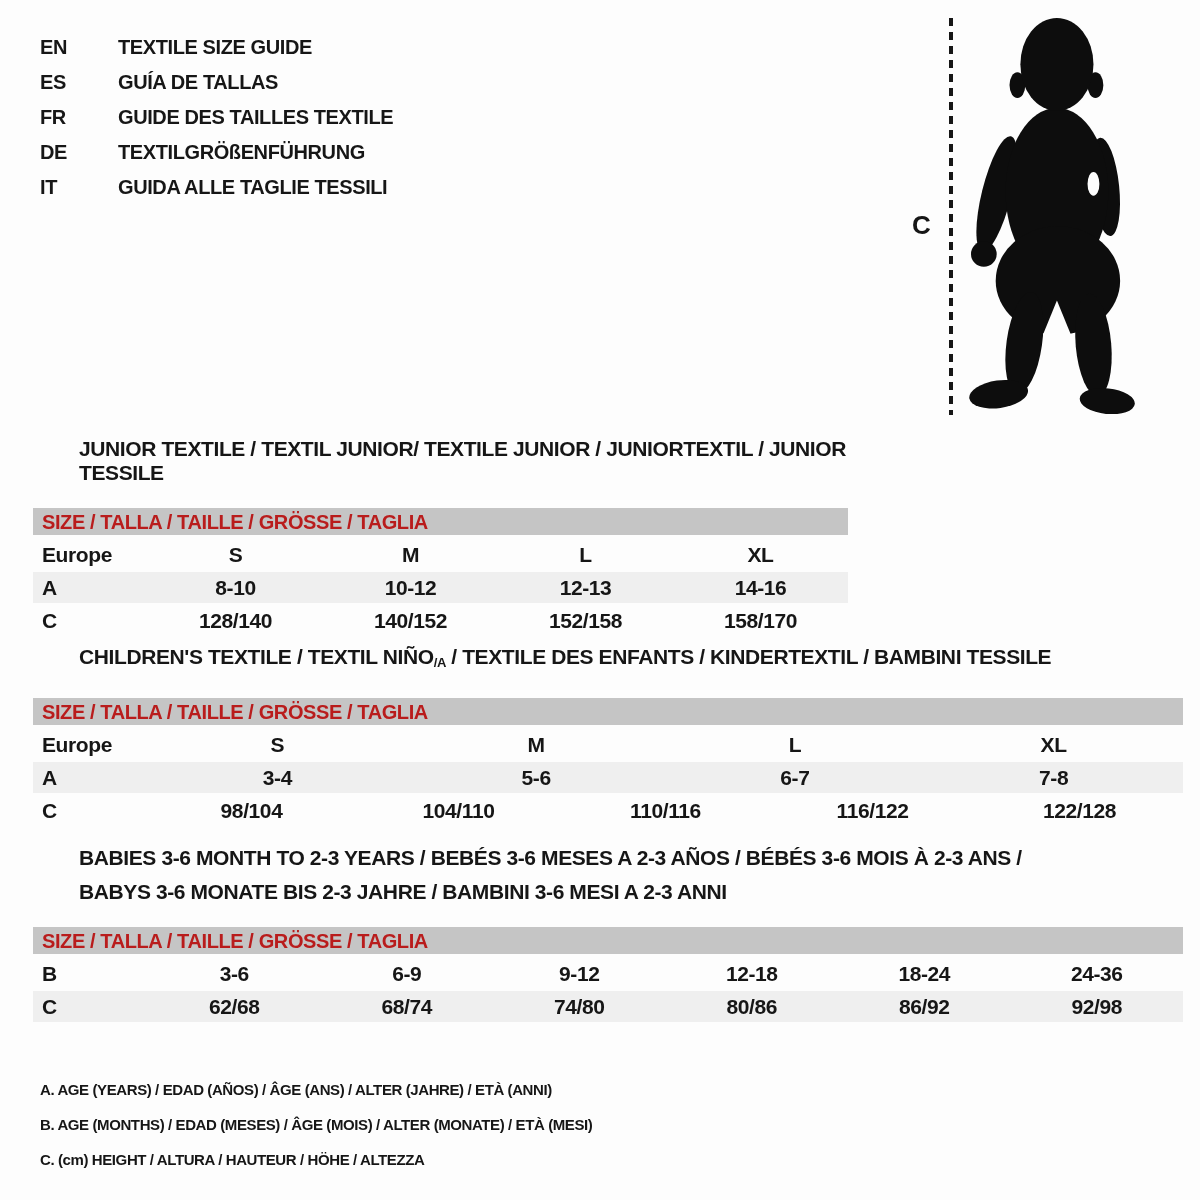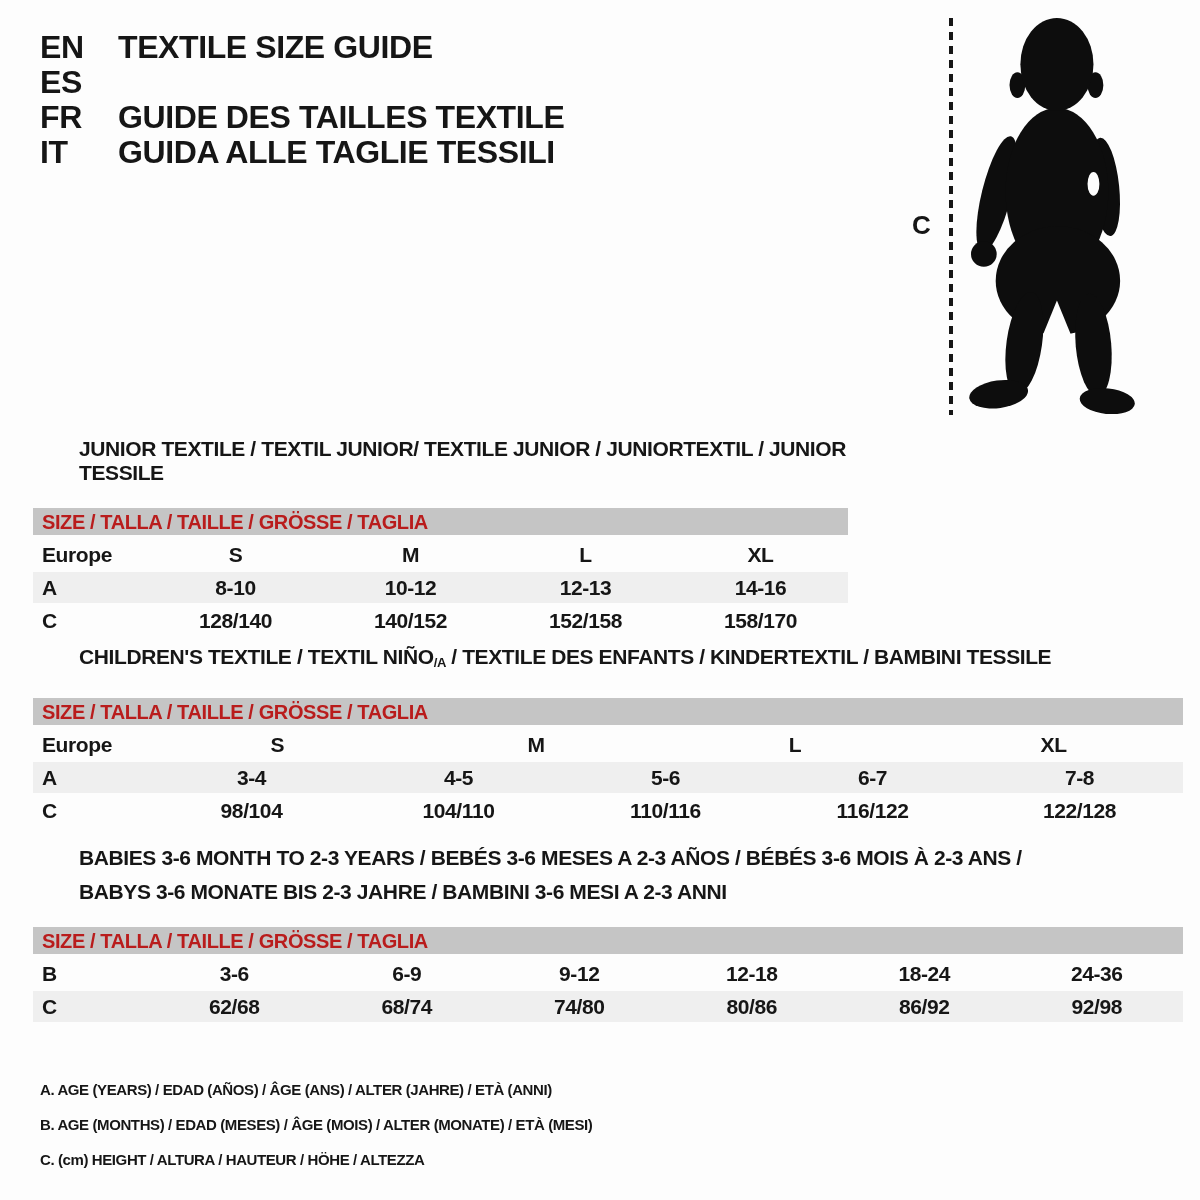--- a/index.html
+++ b/index.html
@@ -4,21 +4,21 @@
 <style>
   html,body{margin:0;padding:0;}
   body{
     width:1200px;height:1200px;position:relative;overflow:hidden;
     background:#fdfdfd;color:#161616;
     font-family:"Liberation Sans","DejaVu Sans",sans-serif;
     font-weight:bold;letter-spacing:-0.4px;
   }
   
   .languages{position:absolute;left:40px;top:30px;}
-  .lang-row{display:flex;line-height:35px;font-size:32px;}
+  .lang-row{display:flex;line-height:35px;font-size:20px;}
   .lang-code{width:78px;}
   
   .figure{position:absolute;left:880px;top:0;width:290px;height:430px;}
   .height-line{
     position:absolute;left:69px;top:18px;width:4px;height:397px;
     background:repeating-linear-gradient(to bottom,#161616 0 8px,transparent 8px 14px);
   }
   .height-label{position:absolute;left:32px;top:210px;font-size:26px;}
   .baby-svg{position:absolute;left:77px;top:14px;width:188px;height:400px;}
   
@@ -46,24 +46,29 @@
 
 <div class="page">
 
   <div class="languages" id="languages">
       <div class="lang-row">
         <div class="lang-code" style="display: inline-block;">EN</div>
         <div class="lang-label">TEXTILE SIZE GUIDE</div>
       </div>
       <div class="lang-row">
         <div class="lang-code" style="display: inline-block;">ES</div>
+        <div class="lang-label">GUÍA DE TALLAS</div>
       </div>
       <div class="lang-row">
         <div class="lang-code" style="display: inline-block;">FR</div>
         <div class="lang-label">GUIDE DES TAILLES TEXTILE</div>
+      </div>
+      <div class="lang-row">
+        <div class="lang-code" style="display: inline-block;">DE</div>
+        <div class="lang-label">TEXTILGRÖßENFÜHRUNG</div>
       </div>
       <div class="lang-row">
         <div class="lang-code" style="display: inline-block;">IT</div>
         <div class="lang-label">GUIDA ALLE TAGLIE TESSILI</div>
       </div>
     </div>
 
   <div class="figure">
     <div class="height-line"></div>
     <div class="height-label">C</div>
@@ -130,21 +135,20 @@
           <div class="t-row">
             <div class="t-label">Europe</div>
             <div class="t-cell">S</div>
             <div class="t-cell">M</div>
             <div class="t-cell">L</div>
             <div class="t-cell">XL</div>
           </div>
           <div class="t-row" style="background: rgb(239, 239, 239);">
             <div class="t-label">A</div>
             <div class="t-cell">3-4</div>
-            <div class="t-cell">4-5</div>
             <div class="t-cell">5-6</div>
             <div class="t-cell">6-7</div>
             <div class="t-cell">7-8</div>
           </div>
           <div class="t-row">
             <div class="t-label">C</div>
             <div class="t-cell">98/104</div>
             <div class="t-cell">104/110</div>
             <div class="t-cell">110/116</div>
             <div class="t-cell">116/122</div>

